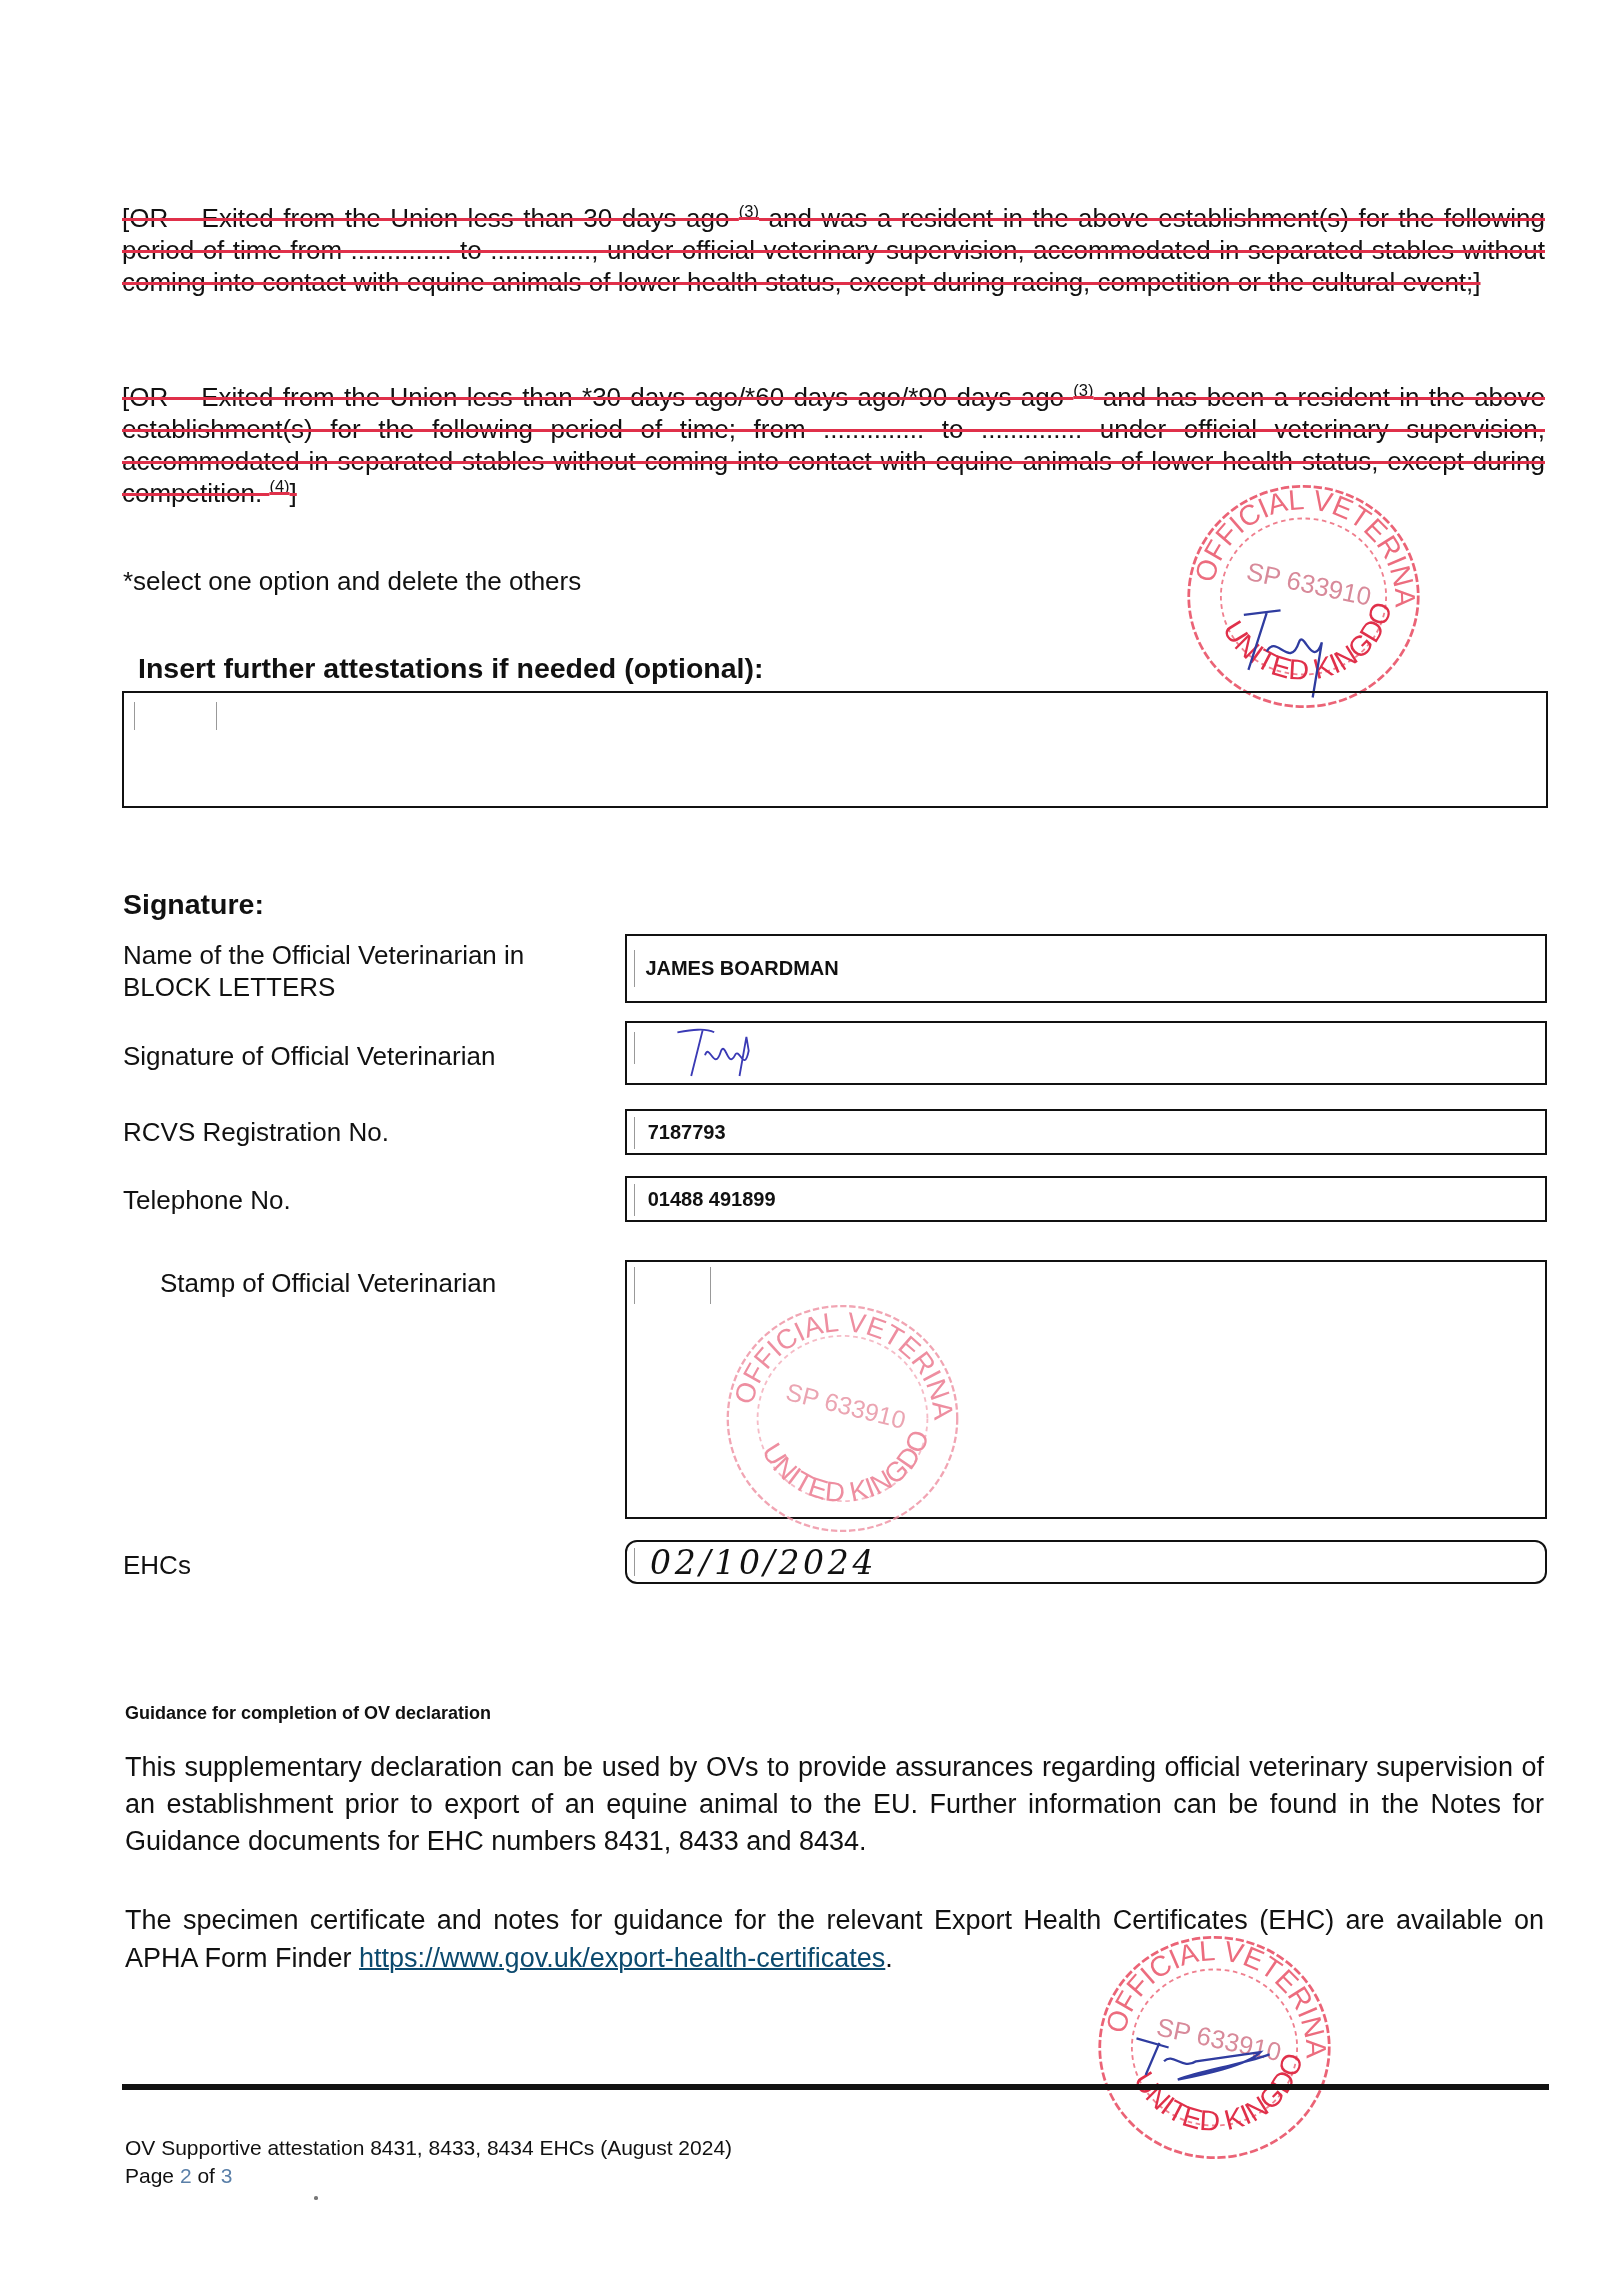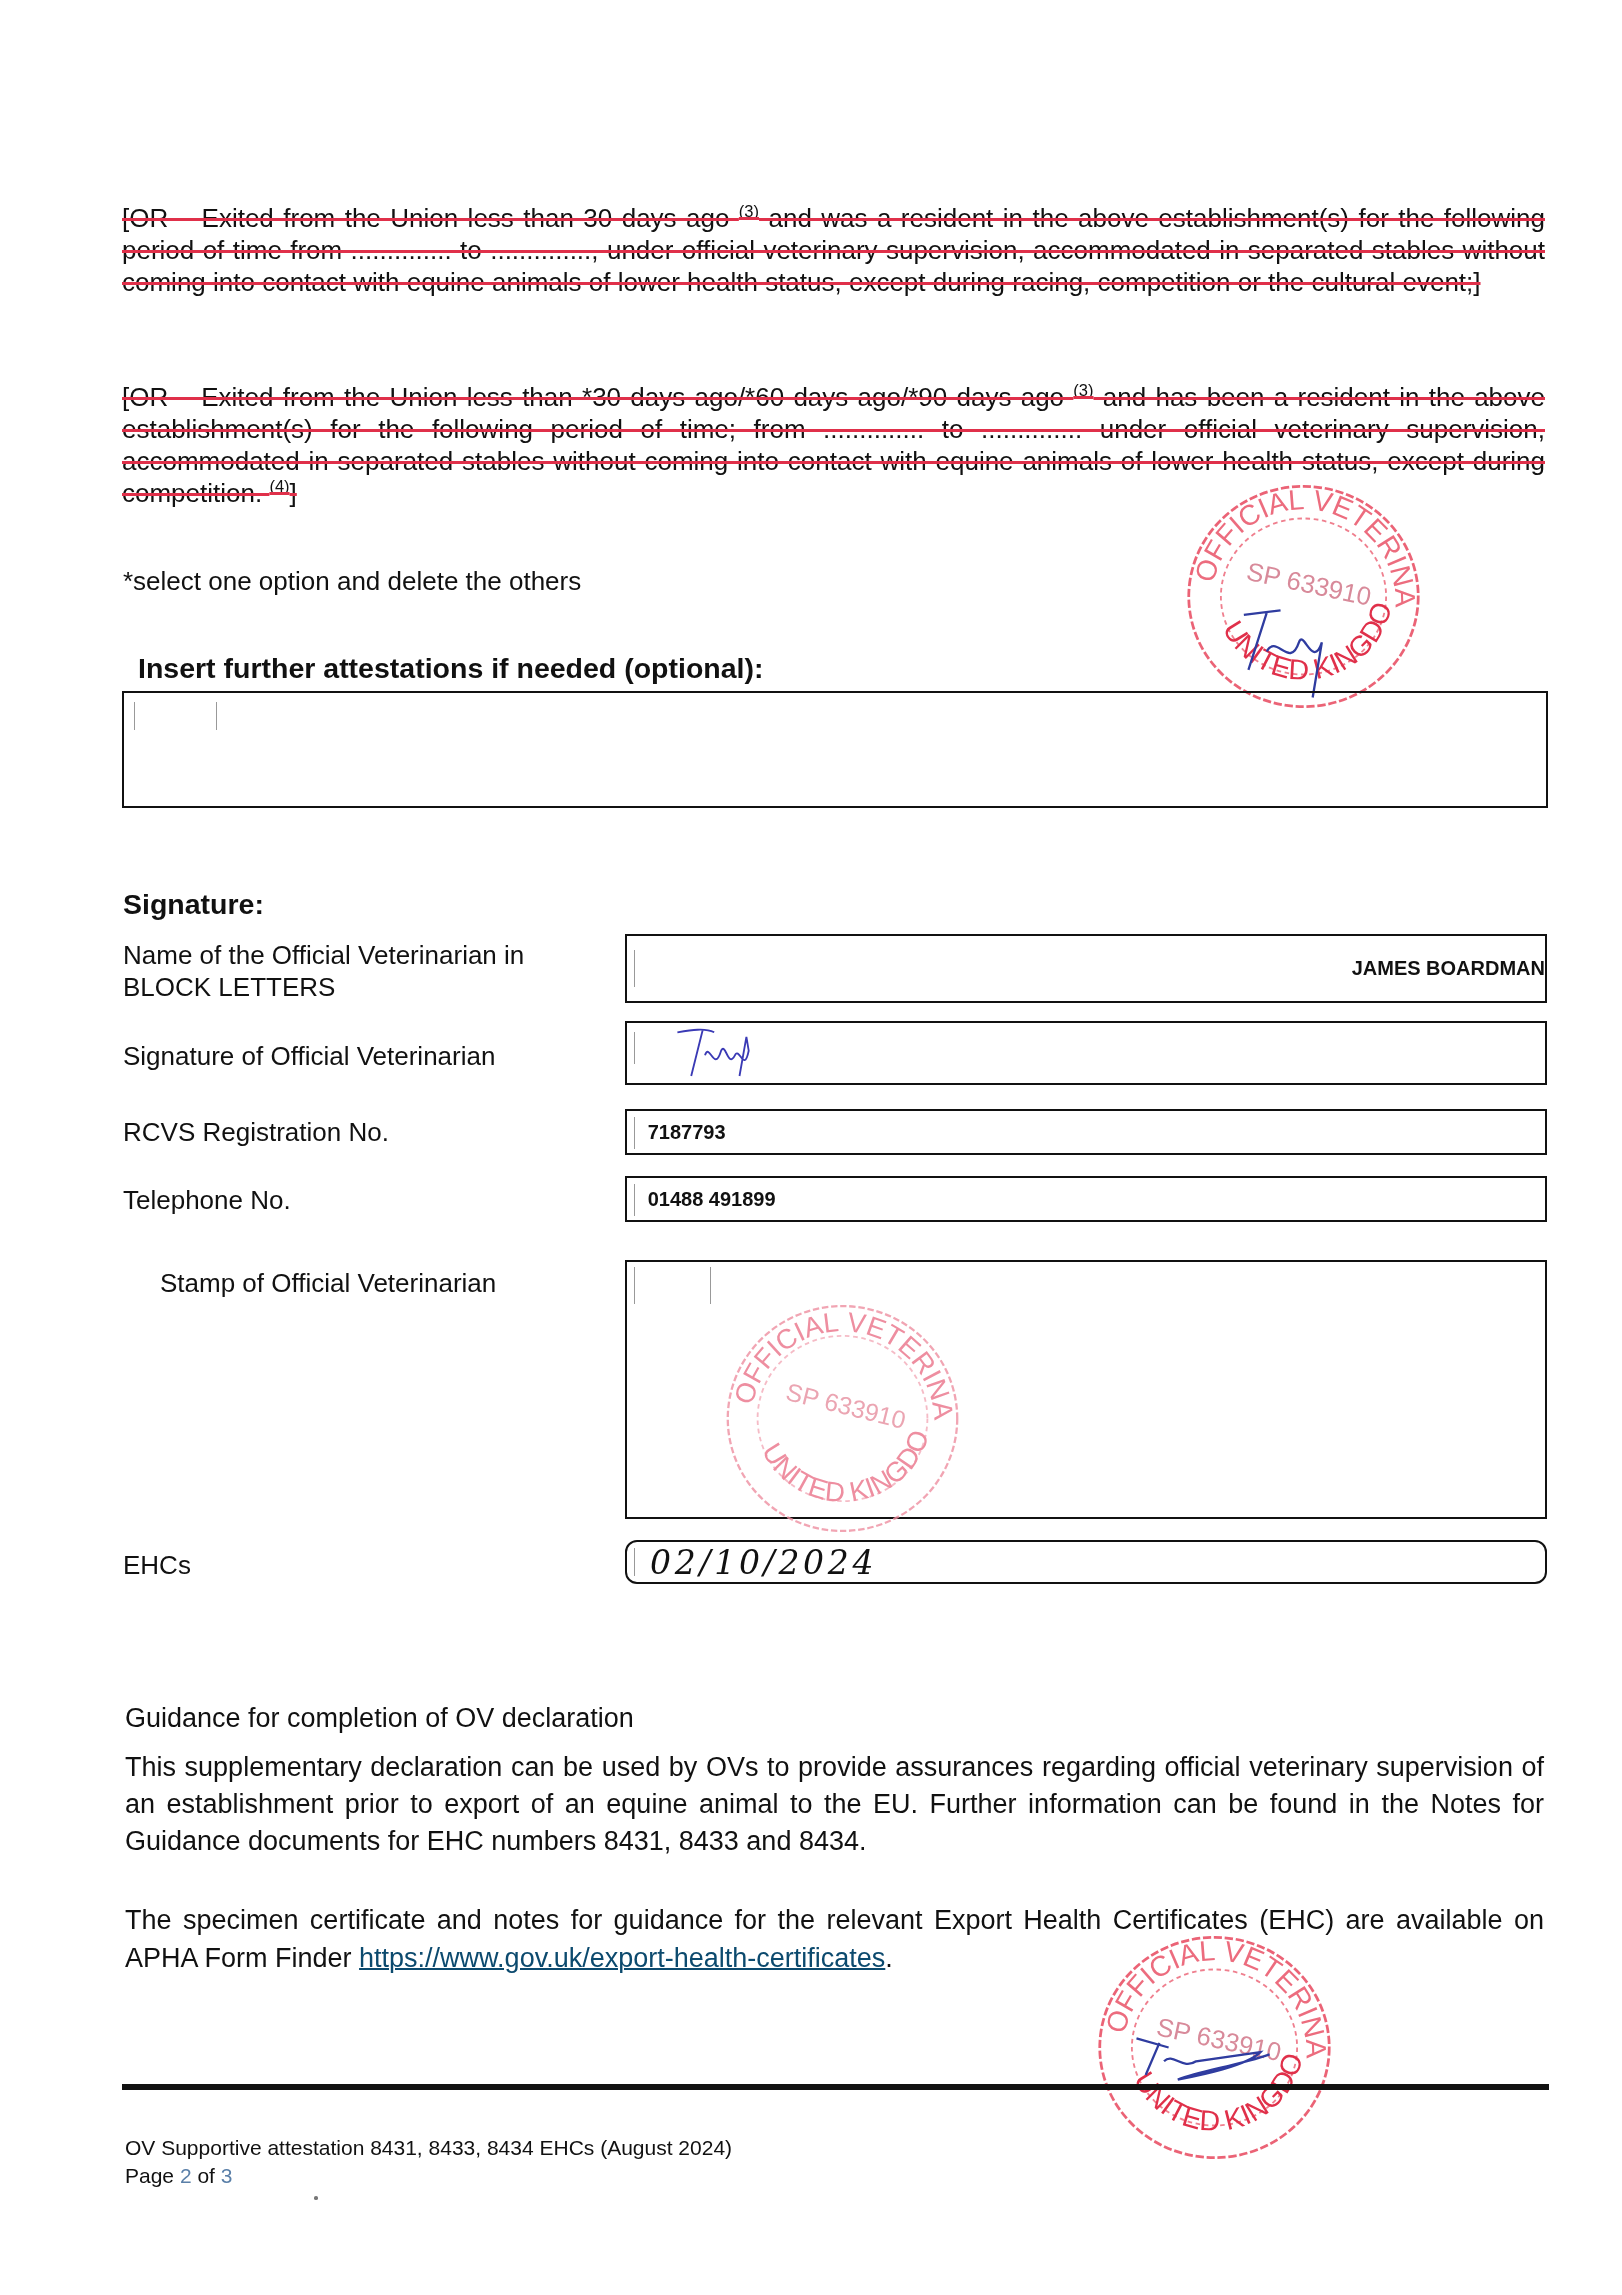--- a/index.html
+++ b/index.html
@@ -53,21 +53,21 @@
 <div class="abs heading" style="left:138px; top:652px;">Insert further attestations if needed (optional):</div>
 <div class="abs box" style="left:122px; top:691px; width:1426px; height:117px;">
   <span class="cursor-mark" style="left:10px; top:9.2px; height:27.5px;"></span>
   <span class="cursor-mark" style="left:92px; top:9.2px; height:27.5px;"></span>
   <span></span>
 </div>
 
 <div class="abs heading" style="left:123px; top:888px;">Signature:</div>
 
 <div class="abs label" style="left:123px; top:939px; width:459px;">Name of the Official Veterinarian in BLOCK LETTERS</div>
-<div class="abs box" style="left:625px; top:934px; width:922px; height:69px; display:flex; align-items:center; padding-left:18.4px;justify-content:flex-end;">
+<div class="abs box" style="left:625px; top:934px; width:922px; height:69px; display:flex; align-items:center; padding-left:18.4px;">
   <span class="cursor-mark" style="left:7.3px; top:13.8px; height:37px;"></span>
   <span class="field-value">JAMES BOARDMAN</span>
 </div>
 
 <div class="abs label" style="left:123px; top:1040px;">Signature of Official Veterinarian</div>
 <div class="abs box sig" style="left:625px; top:1021px; width:922px; height:64px;">
   <span class="cursor-mark" style="left:7.3px; top:9.2px; height:32px;"></span>
   <svg width="138" height="60" viewBox="0 0 300 130" style="position:absolute; left:32px; top:0;">
     <path d="M 40 20 C 70 15, 100 10, 120 20 M 95 15 L 70 115 M 100 70 C 110 40, 120 110, 135 60 C 145 40, 150 100, 165 70 C 175 50, 185 110, 195 60 L 190 30 L 175 115" fill="none" stroke="#3a3ab5" stroke-width="4"></path>
   </svg>
@@ -105,21 +105,21 @@
     <text x="150" y="250" font-family="Liberation Sans, sans-serif" font-size="54" fill="#eba5b2" transform="rotate(14 280 250)">SP 633910</text>
   </svg>
 </div>
 
 <div class="abs label" style="left:123px; top:1549px;">EHCs</div>
 <div class="abs box" style="left:625px; top:1540px; width:922px; height:44px; display:flex; align-items:center; padding-left:23px;border-radius:12px;">
   <span class="cursor-mark" style="left:7.3px; top:5.5px; height:28.5px;"></span>
   <span class="handwriting">02/10/2024</span>
 </div>
 
-<div class="abs" style="left:125px; top:1703px; font-size:27px; font-weight:normal;">Guidance for completion of OV declaration</div>
+<div class="abs" style="left:125px; top:1703px; font-size:18px; font-weight:bold;">Guidance for completion of OV declaration</div>
 <div class="abs para" style="left:125px; top:1749px; width:1419px; font-size:27px; line-height:37px;">This supplementary declaration can be used by OVs to provide assurances regarding official veterinary supervision of an establishment prior to export of an equine animal to the EU. Further information can be found in the Notes for Guidance documents for EHC numbers 8431, 8433 and 8434.</div>
 <div class="abs para" style="left:125px; top:1901px; width:1419px; font-size:27px; line-height:38px;">
   <span>The specimen certificate and notes for guidance for the relevant Export Health Certificates (EHC) are available on APHA Form Finder </span><a class="link">https://www.gov.uk/export-health-certificates</a><span>.</span>
 </div>
 
 <div class="stamp" style="left:1086px; top:1928px; width:257px; height:239px;">
   <svg width="257" height="239" viewBox="0 0 560 520">
     <defs>
       <path id="s3top" d="M 80 270 A 200 200 0 0 1 480 270"></path>
       <path id="s3bot" d="M 90 290 A 195 195 0 0 0 470 290"></path>

